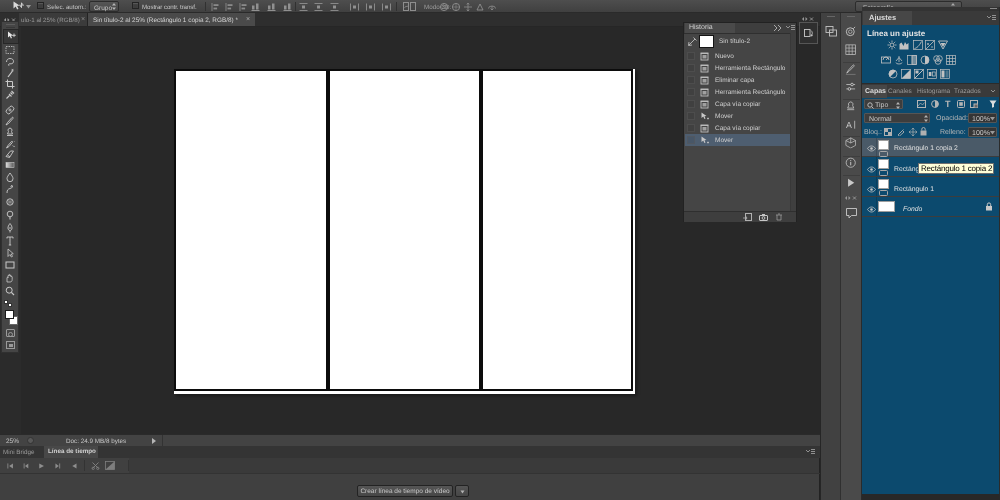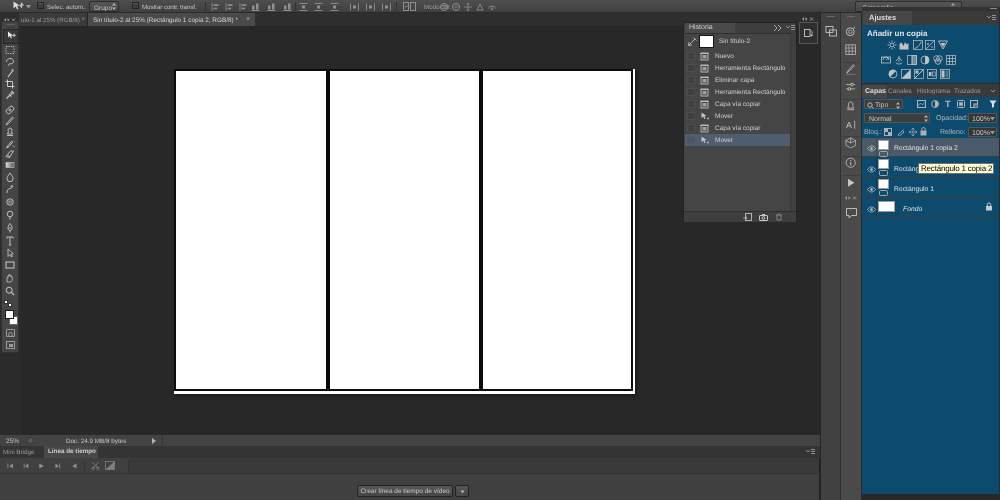--- a/index.html
+++ b/index.html
@@ -508,21 +508,21 @@
 
   <div class="abs" id="dock" style="left:862px;top:7px;width:138px;height:487px;background:#0c4a6e;border-right:1px solid #2b2b2b;box-sizing:border-box;">
     <div class="abs" style="left:0;top:0;width:137px;height:4px;background:#333;"></div>
     <div class="abs" style="left:128px;top:1px;width:7px;height:2px;border-top:1px solid #888;"></div>
     <div class="abs" style="left:0;top:4px;width:137px;height:14px;background:#3a3a3a;">
       <div class="abs" style="left:1px;top:0px;width:49px;height:14px;background:#474747;color:#dadada;font-size:7.5px;line-height:14px;padding-left:6px;box-sizing:border-box;font-weight:bold;">Ajustes</div>
       <svg class="abs" style="left:125px;top:4px" width="9" height="6">
           <path d="M0 1 l2 2 2-2 M5 0.5 h4 M5 2.5 h4 M5 4.5 h4" stroke="#a8a8a8" fill="none" stroke-width="0.8"></path>
         </svg>
     </div>
-    <div class="abs" style="left:5px;top:22px;color:#e4e4e4;font-size:8px;font-weight:bold;">Añadir un copia</div>
+    <div class="abs" style="left:5px;top:22px;color:#e4e4e4;font-size:8px;font-weight:bold;">Línea un ajuste</div>
     <div id="adjicons">
         <div class="abs" style="left:25px;top:33px;">
           <svg width="10" height="10" viewBox="0 0 10 10">
             <circle cx="5" cy="5" r="2" fill="none" stroke="#c2c2c2" stroke-width="0.9"></circle>
             <path d="M5 0.5 v1.5 M5 8 v1.5 M0.5 5 h1.5 M8 5 h1.5 M1.8 1.8 l1.1 1.1 M7.1 7.1 l1.1 1.1 M8.2 1.8 L7.1 2.9 M2.9 7.1 L1.8 8.2" stroke="#c2c2c2" stroke-width="0.8"></path>
           </svg>
         </div>
         <div class="abs" style="left:37px;top:33px;">
           <svg width="10" height="10" viewBox="0 0 10 10">
             <path d="M0.5 9.5 V4 l2-1.5 L4.5 6 L6 2 l1.5 2.5 L9.5 3 V9.5 Z" fill="#c2c2c2"></path>

